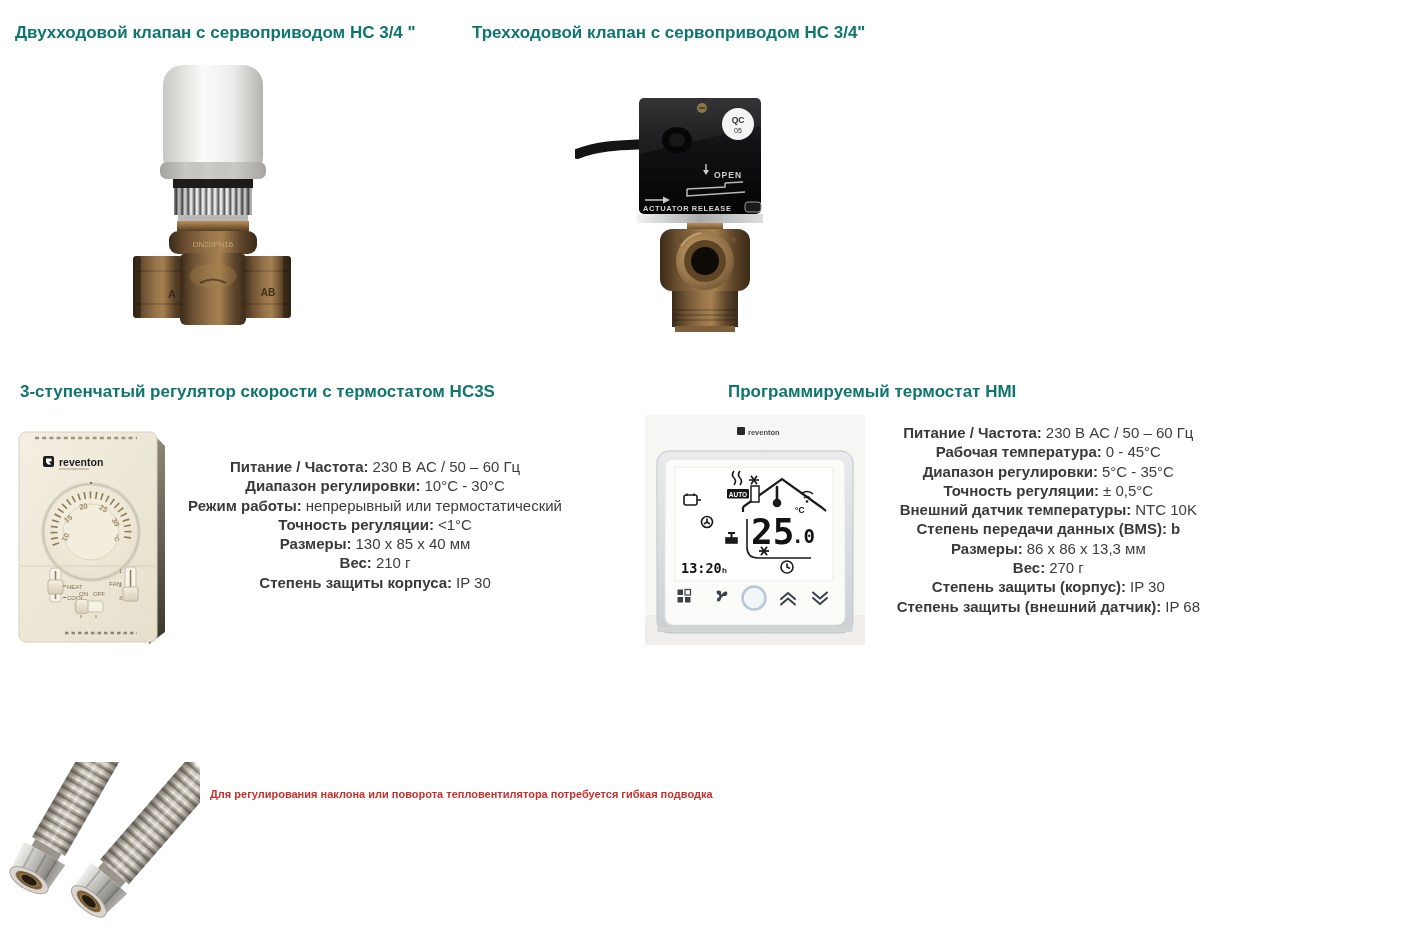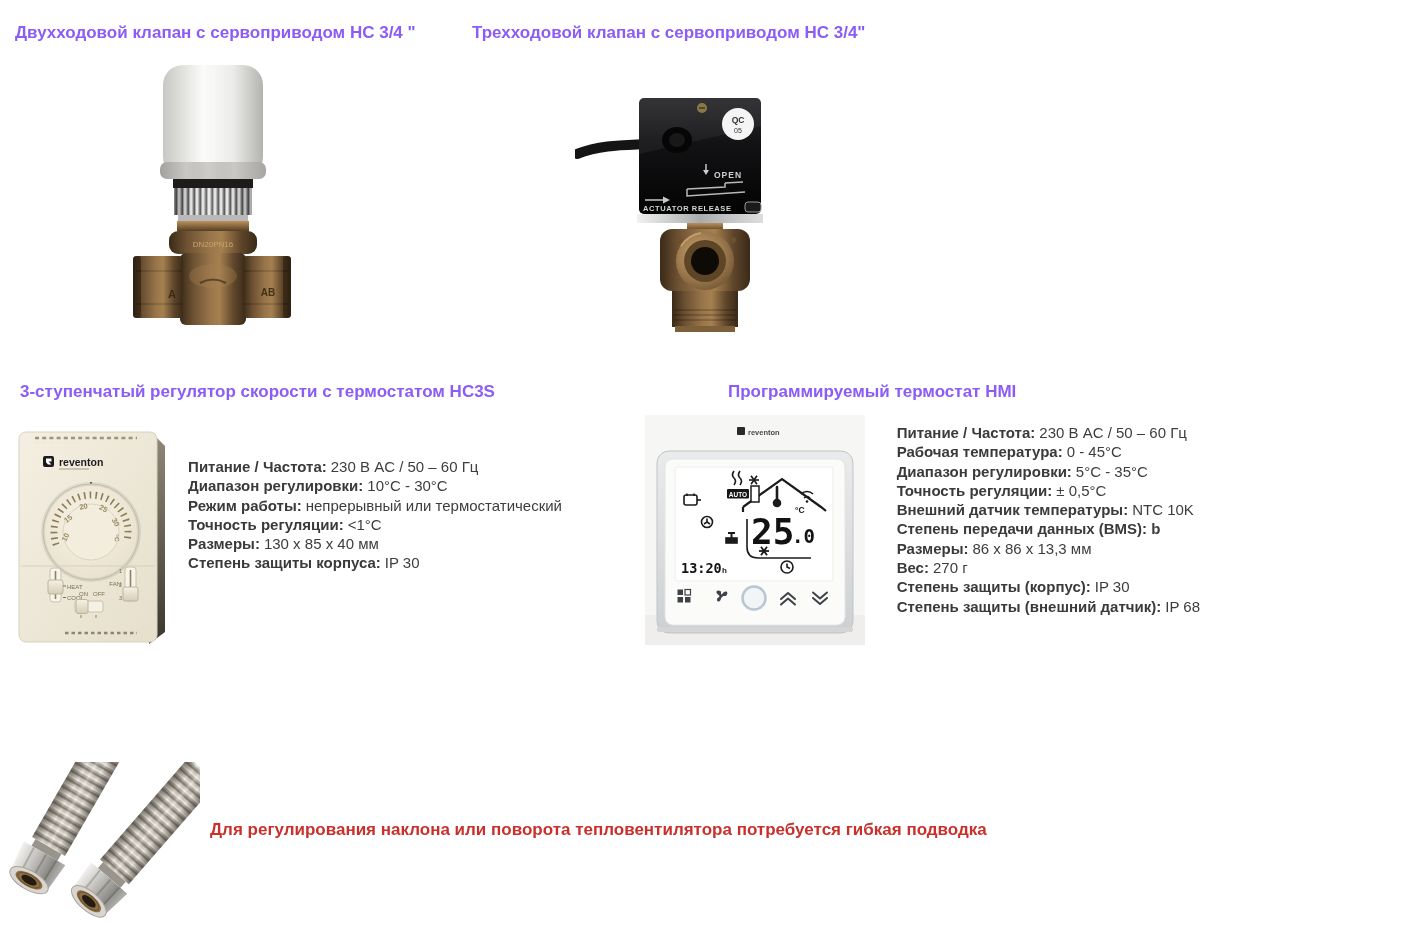--- a/index.html
+++ b/index.html
@@ -1,21 +1,21 @@
 <!DOCTYPE html>
 <html><head>
 <meta charset="utf-8">
 <style>
   html,body{margin:0;padding:0;background:#ffffff;}
   .page{position:relative;width:1412px;height:934px;background:#ffffff;
         font-family:"Liberation Sans",sans-serif;overflow:hidden;}
   .abs{position:absolute;}
-  .h-red{color:#8b5cf6;font-weight:bold;font-size:17px;line-height:20px;white-space:nowrap;}
-  .note{color:#c9302c;font-weight:bold;font-size:17px;white-space:nowrap;margin-top:32px;}
-  .spec-block{text-align:left;font-size:15px;color:#3d3d3d;white-space:nowrap;}
+  .h-red{color:#0f766e;font-weight:bold;font-size:17px;line-height:20px;white-space:nowrap;}
+  .note{color:#c9302c;font-weight:bold;font-size:11px;white-space:nowrap;}
+  .spec-block{text-align:center;font-size:15px;color:#3d3d3d;white-space:nowrap;}
   .spec-block .spec-row{line-height:19.3px;}
   .spec-block b{font-weight:bold;color:#3a3a3a;margin-right:4px;}
   .spec-block .bv{font-weight:bold;}
   svg text{font-family:"Liberation Sans",sans-serif;}
   svg .mono{font-family:"DejaVu Sans Mono",monospace;}
 </style>
 </head>
 <body>
 
 <div class="page">
@@ -233,20 +233,21 @@
 
 
       <div class="spec-row"><b>Диапазон регулировки:</b><span>10°C - 30°C</span></div>
 
       <div class="spec-row"><b>Режим работы:</b><span>непрерывный или термостатический</span></div>
 
       <div class="spec-row"><b>Точность регуляции:</b><span>&lt;1°C</span></div>
 
       <div class="spec-row"><b>Размеры:</b><span>130 x 85 x 40 мм</span></div>
 
+      <div class="spec-row"><b>Вес:</b><span>210 г</span></div>
 
       <div class="spec-row"><b>Степень защиты корпуса:</b><span>IP 30</span></div>
     </div>
 
   <div class="abs" style="left:645px;top:415px;width:220px;height:230px;">
     <svg width="220" height="230" viewBox="0 0 220 230">
       <defs>
         <linearGradient id="silverV" x1="0" y1="0" x2="0" y2="1">
           <stop offset="0" stop-color="#eaebed"></stop>
             <stop offset="1" stop-color="#cdd0d3"></stop>

